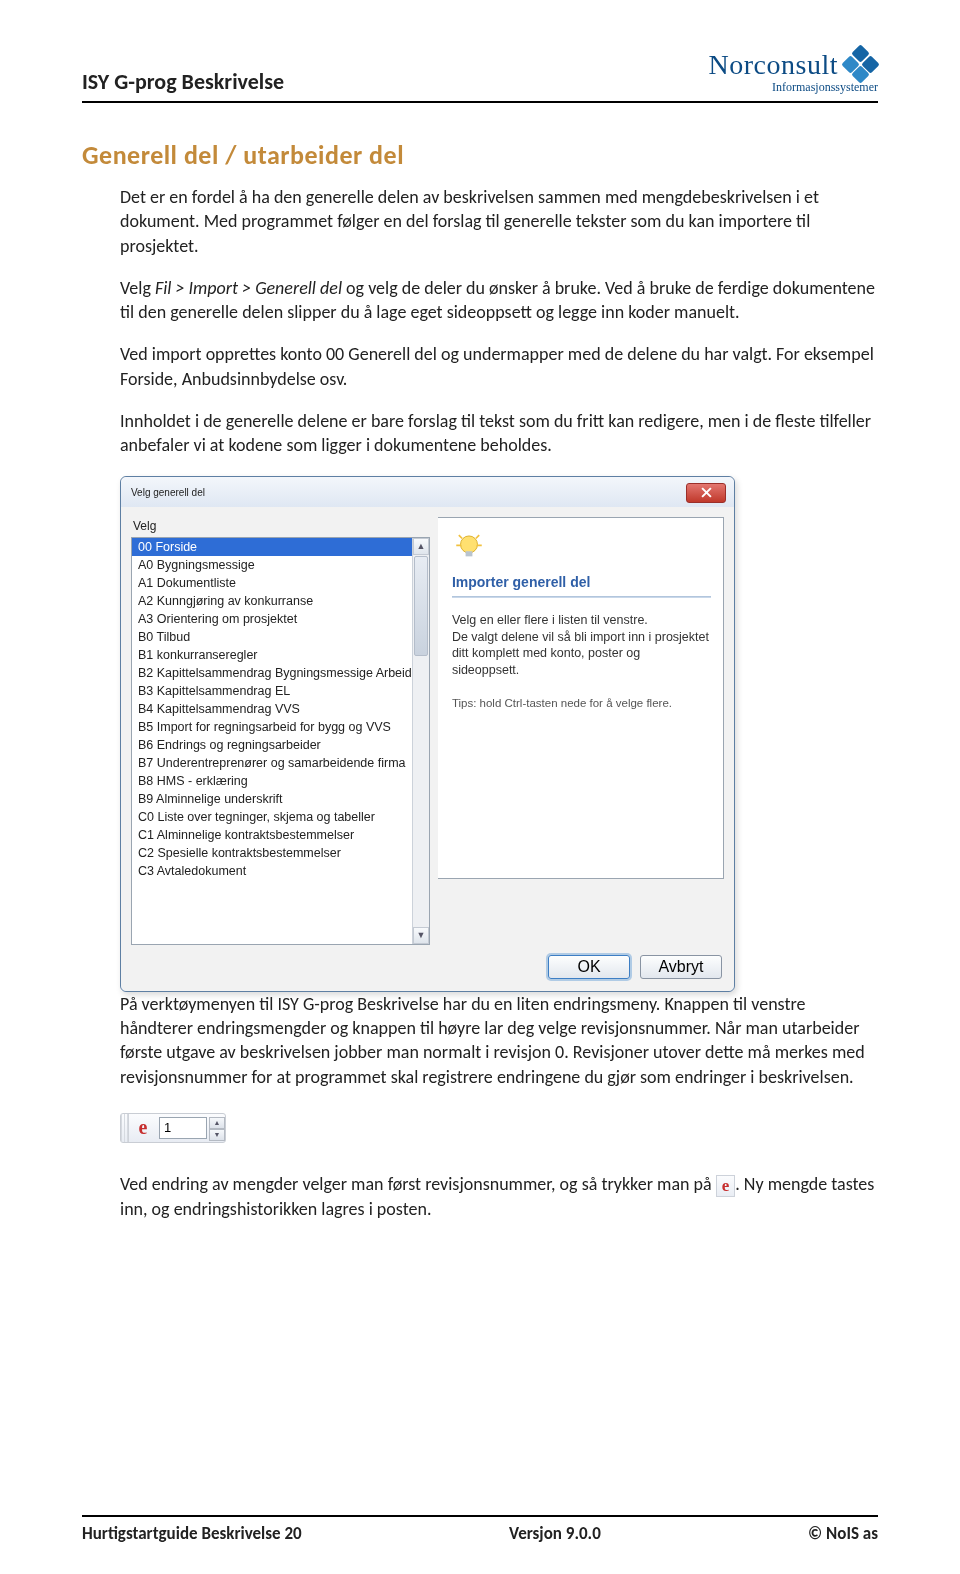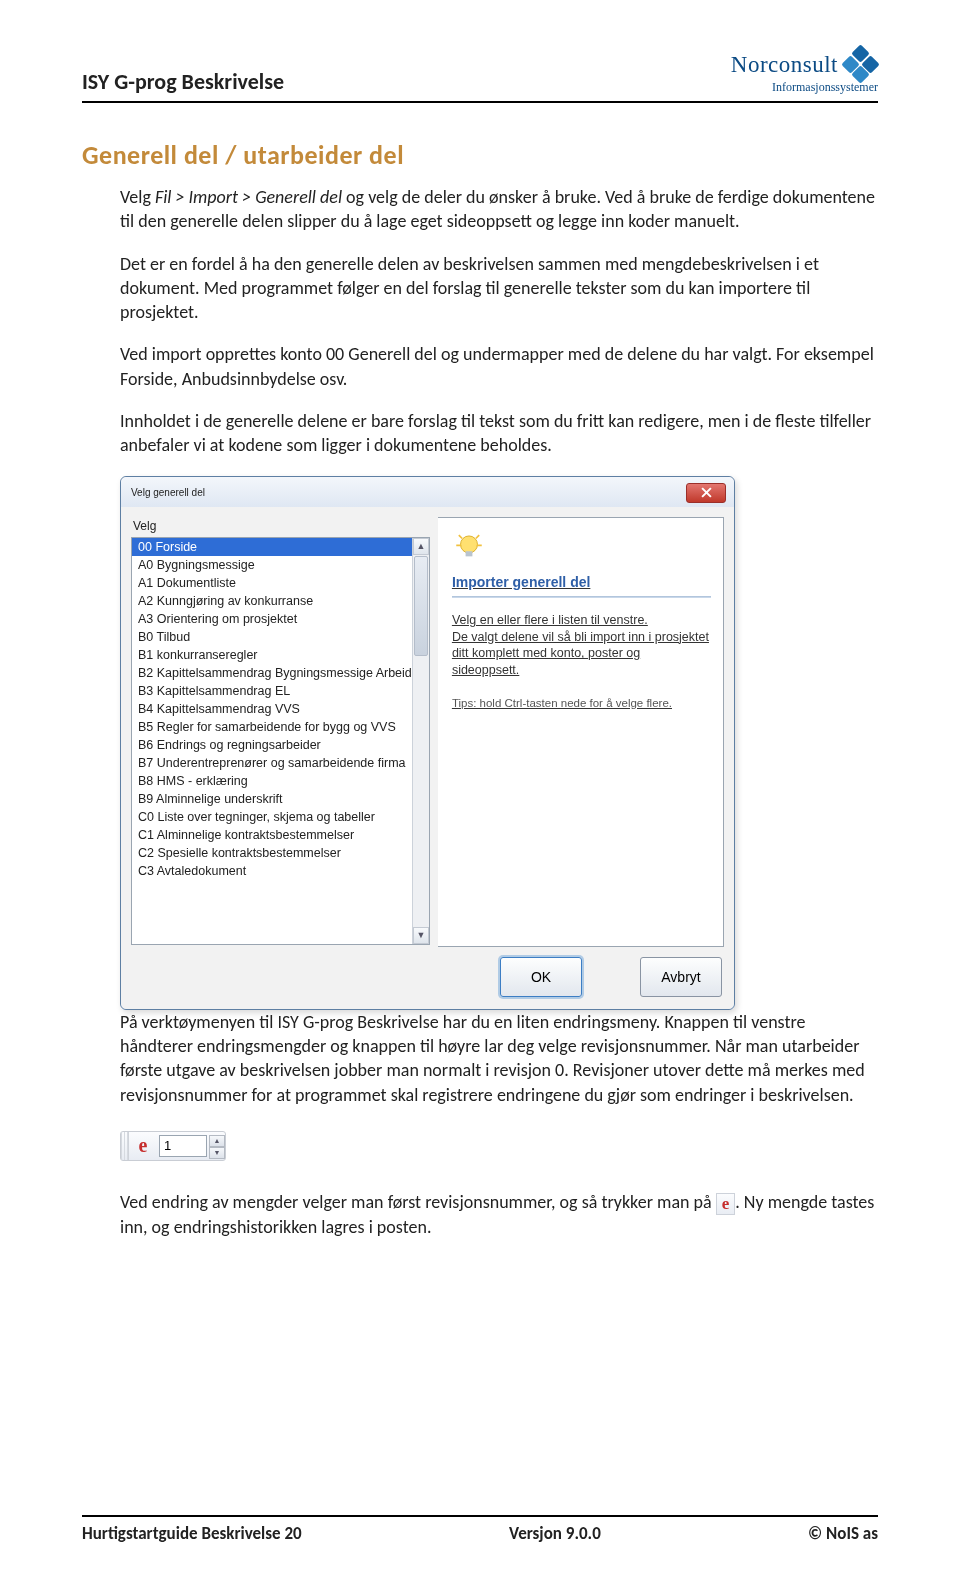--- a/index.html
+++ b/index.html
@@ -19,21 +19,21 @@
     display: flex;
     justify-content: space-between;
     align-items: flex-end;
     border-bottom: 2px solid #000;
     padding-bottom: 6px;
     margin-bottom: 36px;
   }
   .doc-title { font-weight: 700; font-size: 22px; }
   .brand { text-align: right; }
   .brand-row { display: flex; align-items: center; gap: 6px; justify-content:flex-end;}
-  .brand-name { font-size: 23px; color:#0c4b84; font-weight:400; letter-spacing:0.5px; font-family: "Times New Roman", serif; }
+  .brand-name { font-size: 28px; color:#0c4b84; font-weight:400; letter-spacing:0.5px; font-family: "Times New Roman", serif; }
   .brand-sub { font-size: 12px; color:#0c4b84; margin-top:-2px; font-family: "Times New Roman", serif;}
   .diamond-logo { width: 34px; height:34px; position:relative; }
   .diamond-logo .sq { width:13px; height:13px; background:#1565a5; position:absolute; transform:rotate(45deg); border-radius:2px;}
   .diamond-logo .sq.light { background:#2e88c7; }
   .h1 { color:#c38a3a; font-size:26px; font-weight:700; margin: 10px 0 14px 0; letter-spacing:0.5px; }
   .h2 { color:#0c4b84; font-size:22px; font-weight:700; margin: 34px 0 8px 0; }
   .body { margin-left: 38px; }
   .p { font-size:18px; line-height:1.35; margin: 0 0 18px 0; }
   .italic { font-style: italic; }
 
@@ -69,31 +69,30 @@
     position:relative;
   }
   .listbox .item { padding: 0 6px; white-space:nowrap; }
   .listbox .item.selected { background:#2e6dd6; color:#fff; }
   .listbox-scroll { position:absolute; right:0; top:0; bottom:0; width:17px; background:#eef0f3; border-left:1px solid #ccd2da;}
   .listbox-scroll .arrow { height:17px; background:linear-gradient(#f8fafc,#dfe5ec); border:1px solid #c4cad3; font-size:9px; line-height:15px; text-align:center; color:#556;}
   .listbox-scroll .thumb { margin:1px; height:100px; background:linear-gradient(#e7ecf3,#c9d2de); border:1px solid #b4bdca; border-radius:2px;}
   .info-col {
     flex:1; background:#fff; border:1px solid #9aa5b1; border-left:none;
     padding: 12px 12px 8px 14px; font-size:12.5px; color:#333;
-    height:430px;
+    height:362px;
     margin-top: -0px;
-    text-decoration: underline;
   }
   .bulb { width:34px; height:34px; display:block; margin-bottom:10px; }
   .info-title { color:#2f5fa7; font-weight:700; font-size:14px; margin: 6px 0 6px 0; }
   .info-divider { height:2px; background:linear-gradient(#a7bdd6,#d3e0ef); margin: 4px 0 14px 0;}
   .info-p { margin: 0 0 18px 0; line-height:1.35; }
   .info-tips { font-size:11.5px; color:#555; }
   .dialog-buttons { display:flex; justify-content:flex-end; gap:10px; padding: 10px 12px 12px 0; background:#f2f2f2; border-bottom-left-radius:6px; border-bottom-right-radius:6px;}
-  .win-btn { min-width:82px; height:40px; font-size:14px; border:1px solid #8994a3; border-radius:3px; background:linear-gradient(#fdfefe,#e2e7ee);margin-left:48px;}
+  .win-btn { min-width:82px; height:24px; font-size:16px; border:1px solid #8994a3; border-radius:3px; background:linear-gradient(#fdfefe,#e2e7ee);}
   .win-btn.primary { border-color:#3d7ec4; box-shadow: 0 0 0 2px rgba(77,144,210,0.4);}
 
   
   .rev-bar {
     display:inline-flex; align-items:center; gap:0; border:1px solid #c9cdd4;
     background: linear-gradient(#fbfcfe,#e8ecf3); height:30px; border-radius:3px;
     margin: 6px 0 0 38px;
   }
   .rev-grip { width:8px; height:100%; border-right:1px solid #cfd3da; background: repeating-linear-gradient(90deg,#d6dae0 0 1px, transparent 1px 3px);}
   .rev-e { width:28px; font-family: "Times New Roman", serif; color:#c62e2e; font-weight:700; font-size:20px; text-align:center; }
@@ -130,25 +129,25 @@
           <span class="sq light" style="left:10px; top:20px;"></span>
         </span>
       </div>
       <div class="brand-sub">Informasjonssystemer</div>
     </div>
   </div>
 
   <div class="h1">Generell del / utarbeider del</div>
 
   <div class="body">
+    <p class="p">Det er en fordel å ha den generelle delen av beskrivelsen sammen med mengdebeskrivelsen i et dokument. Med programmet følger en del forslag til generelle tekster som du kan importere til prosjektet.</p>
+
     <p class="p">
       <span>Velg </span><span class="italic">Fil &gt; Import &gt; Generell del</span><span> og velg de deler du ønsker å bruke. Ved å bruke de ferdige dokumentene til den generelle delen slipper du å lage eget sideoppsett og legge inn koder manuelt.</span>
     </p>
-
-    <p class="p">Det er en fordel å ha den generelle delen av beskrivelsen sammen med mengdebeskrivelsen i et dokument. Med programmet følger en del forslag til generelle tekster som du kan importere til prosjektet.</p>
 
     <p class="p">Ved import opprettes konto 00 Generell del og undermapper med de delene du har valgt. For eksempel Forside, Anbudsinnbydelse osv.</p>
 
     <p class="p">Innholdet i de generelle delene er bare forslag til tekst som du fritt kan redigere, men i de fleste tilfeller anbefaler vi at kodene som ligger i dokumentene beholdes.</p>
 
     <div class="dialog">
       <div class="titlebar">
         <span class="titlebar-text">Velg generell del</span>
         <span class="close-btn">
           <svg width="11" height="11" viewBox="0 0 10 10">
@@ -163,21 +162,21 @@
             <div class="item selected">00 Forside</div>
               <div class="item">A0 Bygningsmessige</div>
               <div class="item">A1 Dokumentliste</div>
               <div class="item">A2 Kunngjøring av konkurranse</div>
               <div class="item">A3 Orientering om prosjektet</div>
               <div class="item">B0 Tilbud</div>
               <div class="item">B1 konkurranseregler</div>
               <div class="item">B2 Kapittelsammendrag Bygningsmessige Arbeider</div>
               <div class="item">B3 Kapittelsammendrag EL</div>
               <div class="item">B4 Kapittelsammendrag VVS</div>
-              <div class="item">B5 Regler for samarbeidende for bygg og VVS</div>
+              <div class="item">B5 Import for regningsarbeid for bygg og VVS</div>
               <div class="item">B6 Endrings og regningsarbeider</div>
               <div class="item">B7 Underentreprenører og samarbeidende firma</div>
               <div class="item">B8 HMS - erklæring</div>
               <div class="item">B9 Alminnelige underskrift</div>
               <div class="item">C0 Liste over tegninger, skjema og tabeller</div>
               <div class="item">C1 Alminnelige kontraktsbestemmelser</div>
               <div class="item">C2 Spesielle kontraktsbestemmelser</div>
               <div class="item">C3 Avtaledokument</div>
               <div class="listbox-scroll">
               <div class="arrow">▲</div>

